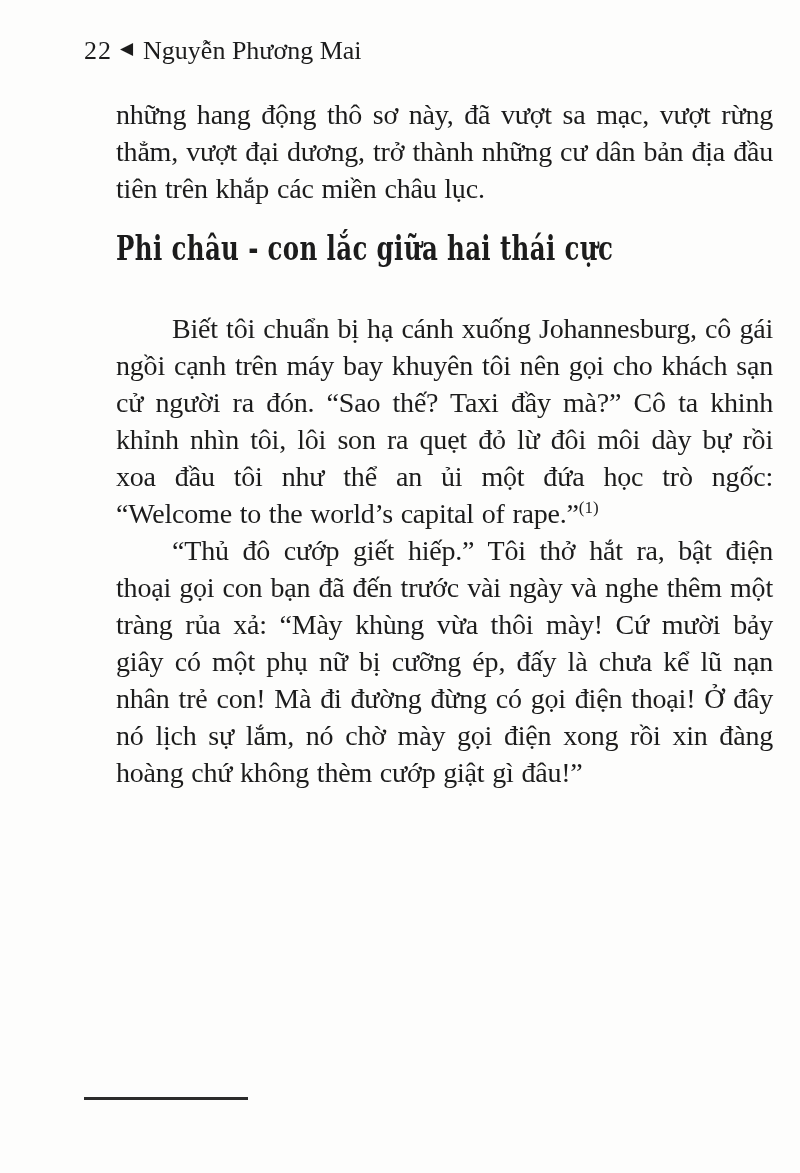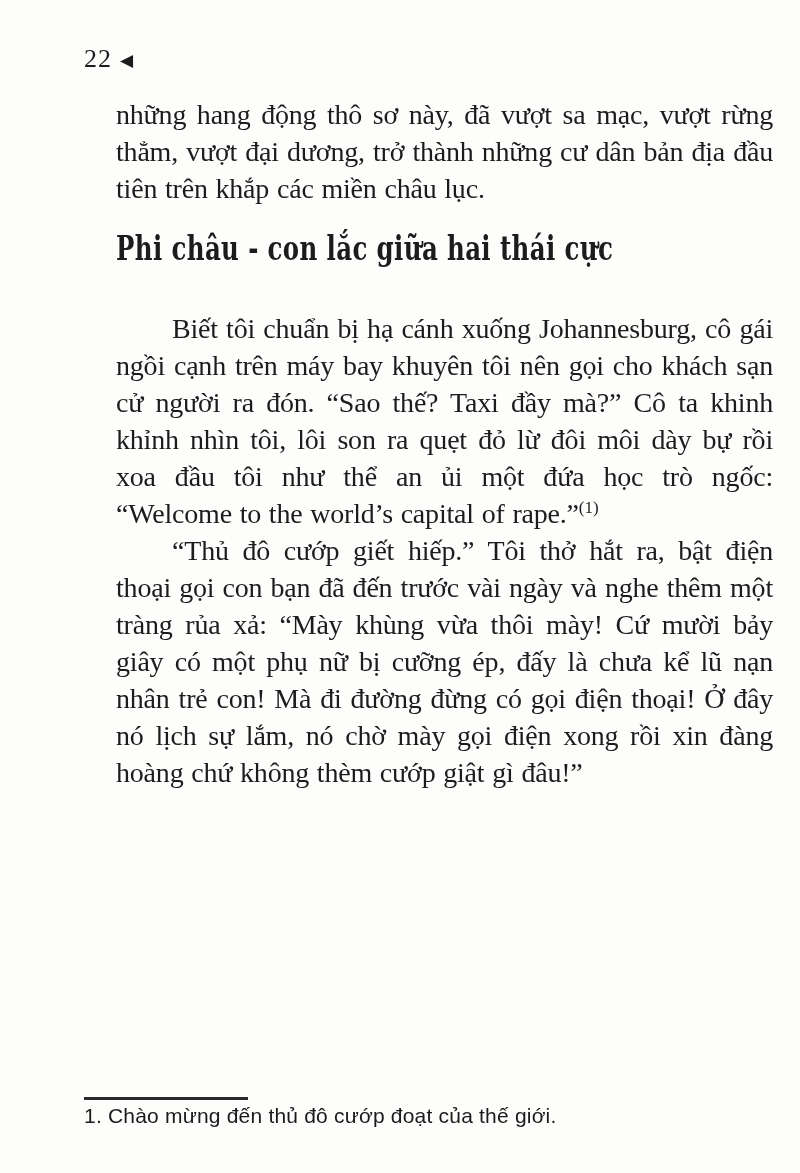--- a/index.html
+++ b/index.html
@@ -7,23 +7,23 @@
     position:relative;
     width:800px; height:1173px;
     background:#fefefdf2;
     background-color:#fdfdfc;
     font-family:"Liberation Serif", serif;
     color:#1c1c1c;
     overflow:hidden;
     margin:0 auto;
   }
   .running-header {
-    position:absolute; top:44px; left:84px;
+    position:absolute; top:36px; left:84px;
     font-size:26px;
-    display:flex; align-items:center;
+    display:flex; 
     white-space:nowrap;
   }
   .running-header .pagenum { letter-spacing:1px; }
   .running-header .marker {
     font-size:17px; margin:2px 10px 0 8px;
     font-family:"DejaVu Sans", sans-serif;
   }
   .content {
     position:absolute; top:96px; left:84px; width:657px;margin-left:32px;
   }
@@ -56,30 +56,30 @@
   .footnote-text { font-size:21px; color:#1b1b1b; letter-spacing:0.2px; }
 </style>
 </head>
 <body>
 
 <div class="page">
 
   <div class="running-header">
     <span class="pagenum">22</span>
     <span class="marker">◀</span>
+    <span class="author">Nguyễn Phương Mai</span>
   </div>
 
   <div class="content">
     <p class="para">những hang động thô sơ này, đã vượt sa mạc, vượt rừng thẳm, vượt đại dương, trở thành những cư dân bản địa đầu tiên trên khắp các miền châu lục.</p>
 
     <h2 class="section-heading">Phi châu - con lắc giữa hai thái cực</h2>
 
     <p class="para indent"><span>Biết tôi chuẩn bị hạ cánh xuống Johannesburg, cô gái ngồi cạnh trên máy bay khuyên tôi nên gọi cho khách sạn cử người ra đón. “Sao thế? Taxi đầy mà?” Cô ta khinh khỉnh nhìn tôi, lôi son ra quẹt đỏ lừ đôi môi dày bự rồi xoa đầu tôi như thể an ủi một đứa học trò ngốc: “Welcome to the world’s capital of rape.”</span><sup>(1)</sup></p>
 
     <p class="para indent">“Thủ đô cướp giết hiếp.” Tôi thở hắt ra, bật điện thoại gọi con bạn đã đến trước vài ngày và nghe thêm một tràng rủa xả: “Mày khùng vừa thôi mày! Cứ mười bảy giây có một phụ nữ bị cưỡng ép, đấy là chưa kể lũ nạn nhân trẻ con! Mà đi đường đừng có gọi điện thoại! Ở đây nó lịch sự lắm, nó chờ mày gọi điện xong rồi xin đàng hoàng chứ không thèm cướp giật gì đâu!”</p>
   </div>
 
   <div class="footnote">
     <hr class="footnote-rule">
-    <div class="footnote-text">1. Chào mừng đến thủ đô cướp đoạt của thế giới.</div>
   </div>
 
 </div>
 
 </body></html>

